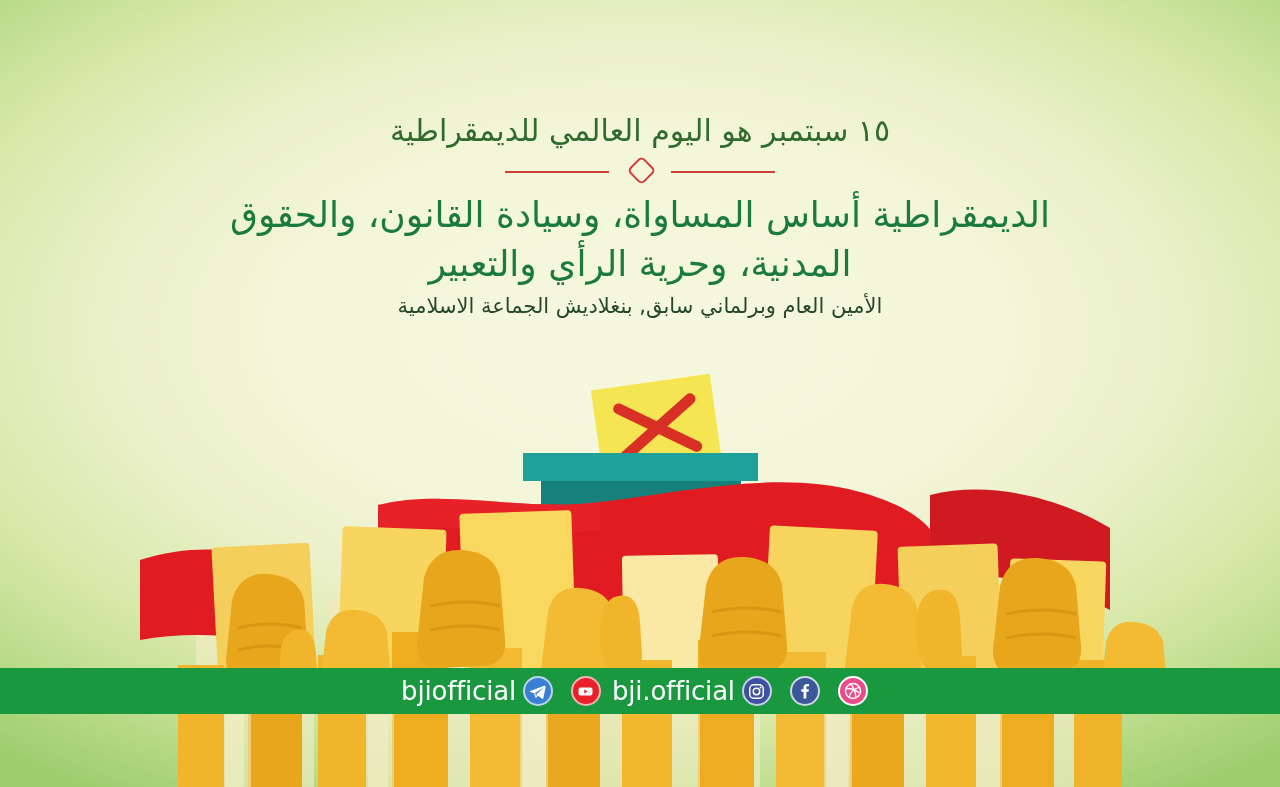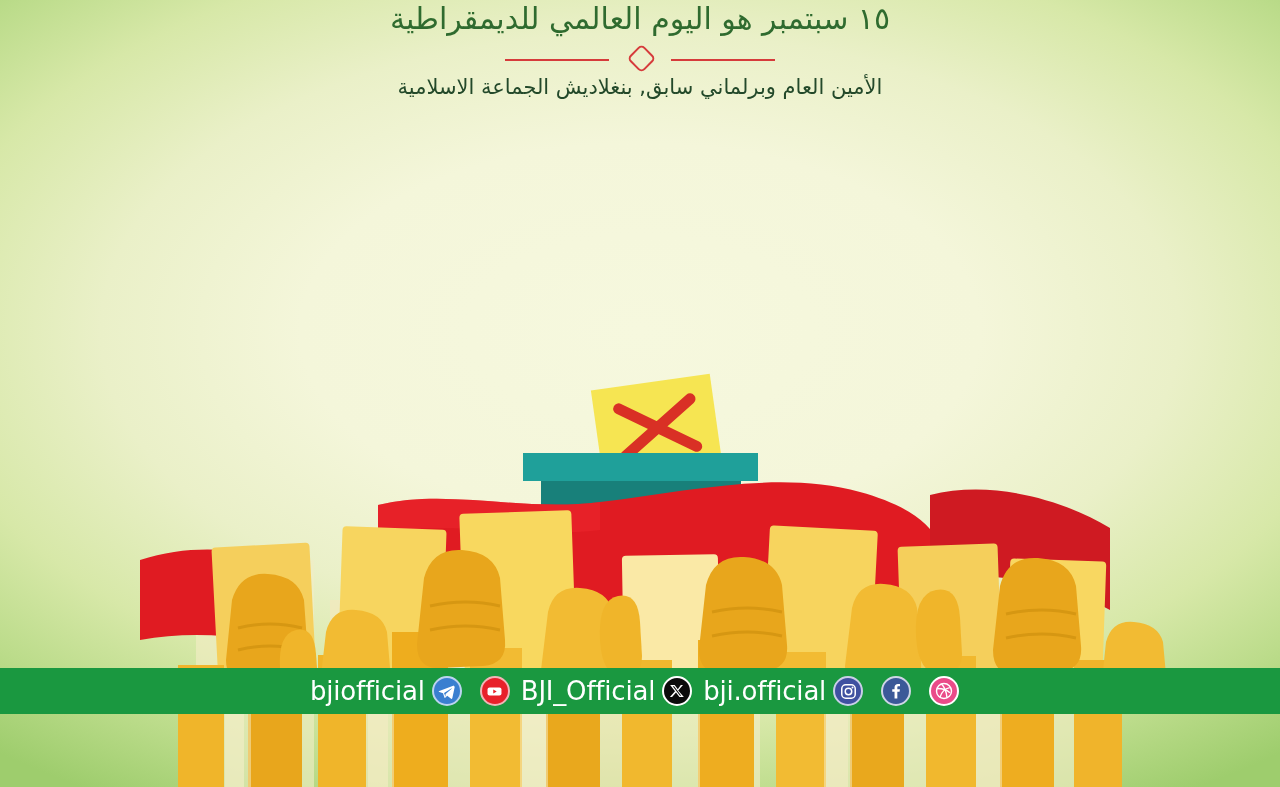--- a/index.html
+++ b/index.html
@@ -15,21 +15,21 @@
         #f6f8de 0%, #f4f6da 34%, #eaf0c8 54%, #d7e8a8 72%, #bcdc8b 86%, #9ecd6d 100%),
       linear-gradient(135deg,#74bb57 0%,#a9d47f 25%,#e8f0c4 55%,#a9d47f 82%,#74bb57 100%);
   }
 
   
   .textblock{
     position:absolute;left:0;top:0;width:1280px;
     text-align:center;z-index:40;
   }
   .kicker{
-    margin:0;
+    margin:0;padding-top:112px;
     font-size:30px;font-weight:400;color:#2f6b2f;
     letter-spacing:0px;line-height:1.25;
     direction:rtl;
   }
   .divider{
     margin:10px auto 0;width:270px;height:22px;position:relative;
   }
   .divider .dline{
     position:absolute;top:11px;height:2px;background:#d63b3b;width:104px;
   }
@@ -215,20 +215,21 @@
 
   <div class="textblock">
     <p class="kicker">١٥ سبتمبر هو اليوم العالمي للديمقراطية</p>
 
     <div class="divider">
       <span class="dline l"></span>
       <span class="dgem"></span>
       <span class="dline r"></span>
     </div>
 
+    <h1 class="headline">الديمقراطية أساس المساواة، وسيادة القانون، والحقوق المدنية، وحرية الرأي والتعبير</h1>
     <p class="role">الأمين العام وبرلماني سابق, بنغلاديش الجماعة الاسلامية</p>
   </div>
 
   <div class="footerbar">
 
     <div class="fitem">
       <span class="ficon dribbble">
         <svg width="20" height="20" viewBox="0 0 24 24" fill="none" stroke="#ffffff" stroke-width="1.7">
           <circle cx="12" cy="12" r="9"></circle>
           <path d="M4 9c6 0 11 1 15 5"></path>
@@ -251,28 +252,20 @@
       <span class="ficon instagram">
         <svg width="19" height="19" viewBox="0 0 24 24" fill="none" stroke="#ffffff" stroke-width="1.9">
           <rect x="3.5" y="3.5" width="17" height="17" rx="5"></rect>
           <circle cx="12" cy="12" r="4.1"></circle>
           <circle cx="17.1" cy="6.9" r="1.2" fill="#ffffff" stroke="none"></circle>
         </svg>
       </span>
       <span class="ftext">bji.official</span>
     </div>
 
-    <div class="fitem">
-      <span class="ficon x">
-        <svg width="16" height="16" viewBox="0 0 24 24" fill="#ffffff">
-          <path d="M17.7 3h3.3l-7.2 8.2L22.3 21h-6.6l-5.2-6.7L4.6 21H1.3l7.7-8.8L1.7 3h6.8l4.7 6.2zM16.5 19h1.8L7.6 4.9H5.6z"></path>
-        </svg>
-      </span>
-      <span class="ftext">BJI_Official</span>
-    </div>
 
     <div class="fitem">
       <span class="ficon youtube">
         <svg width="19" height="19" viewBox="0 0 24 24">
           <rect x="3.2" y="7" width="17.6" height="10" rx="2.6" fill="#ffffff"></rect>
           <path d="M10.4 9.6v4.8l4.4-2.4z" fill="#e8202a"></path>
         </svg>
       </span>
 
     </div>

